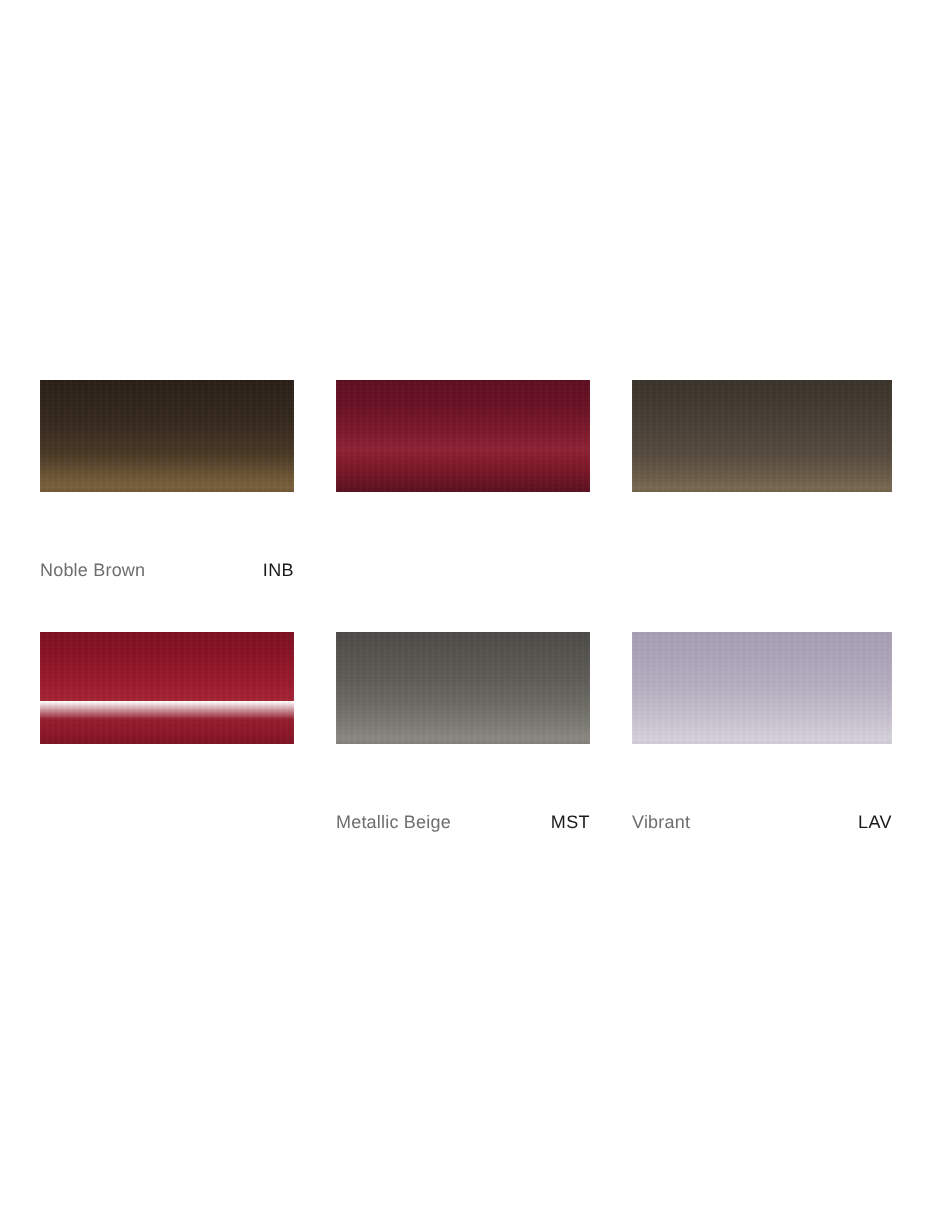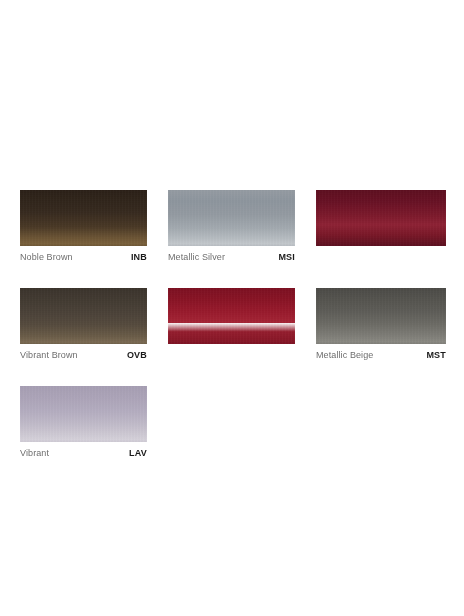--- a/index.html
+++ b/index.html
@@ -63,32 +63,33 @@
         rgba(0,0,0,0.04) 1px,
         rgba(255,255,255,0.00) 2px);
   }
 
   .swatch-caption {
     display: flex;
     align-items: baseline;
     justify-content: space-between;
     padding-top: 6px;
     height: 16px;
+    margin-top: 28px;
   }
 
   .swatch-label {
     font-size: 9px;
     color: #6e6e6e;
     letter-spacing: 0.1px;
     white-space: nowrap;
   }
 
   .swatch-code {
     font-size: 9px;
-    font-weight: bold;
+    font-weight: normal;
     color: #1a1a1a;
     letter-spacing: 0.2px;
     white-space: nowrap;
     padding-left: 12px;
   }
 </style>
 </head>
 <body>
 
 <div id="swatch-catalog">
@@ -96,40 +97,27 @@
       <div class="swatch-cell">
         <div class="swatch-chip" style="background: linear-gradient(rgb(43, 32, 24) 0%, rgb(48, 37, 27) 18%, rgb(55, 42, 31) 40%, rgb(74, 57, 38) 66%, rgb(106, 83, 52) 84%, rgb(122, 97, 60) 96%, rgb(109, 86, 53) 100%);">
           <div class="grain"></div>
         </div>
         <div class="swatch-caption">
           <span class="swatch-label">Noble Brown</span>
           <span class="swatch-code">INB</span>
         </div>
       </div>
       <div class="swatch-cell">
-        <div class="swatch-chip" style="background: linear-gradient(rgb(149, 156, 163) 0%, rgb(142, 150, 158) 20%, rgb(148, 155, 162) 44%, rgb(163, 170, 176) 68%, rgb(182, 188, 193) 86%, rgb(195, 200, 204) 96%, rgb(185, 190, 195) 100%);">
-          <div class="grain"></div>
-        </div>
-        <div class="swatch-caption">
-          <span class="swatch-label">Metallic Silver</span>
-          <span class="swatch-code">MSI</span>
-        </div>
-      </div>
-      <div class="swatch-cell">
         <div class="swatch-chip" style="background: linear-gradient(rgb(94, 16, 32) 0%, rgb(105, 18, 37) 22%, rgb(125, 26, 44) 46%, rgb(142, 34, 53) 62%, rgb(122, 24, 40) 80%, rgb(101, 19, 34) 94%, rgb(92, 16, 32) 100%);">
           <div class="grain"></div>
         </div>
       </div>
       <div class="swatch-cell">
         <div class="swatch-chip" style="background: linear-gradient(rgb(59, 52, 44) 0%, rgb(67, 59, 50) 22%, rgb(76, 67, 57) 46%, rgb(86, 75, 62) 66%, rgb(106, 92, 72) 86%, rgb(122, 106, 83) 97%, rgb(111, 96, 73) 100%);">
           <div class="grain"></div>
-        </div>
-        <div class="swatch-caption">
-          <span class="swatch-label">Vibrant Brown</span>
-          <span class="swatch-code">OVB</span>
         </div>
       </div>
       <div class="swatch-cell">
         <div class="swatch-chip" style="background: linear-gradient(rgb(125, 17, 34) 0%, rgb(137, 20, 37) 20%, rgb(154, 27, 45) 44%, rgb(165, 37, 54) 62%, rgba(152, 32, 48, 0) 62%, rgb(149, 29, 46) 78%, rgb(138, 24, 40) 92%, rgb(126, 19, 36) 100%);">
           <div class="grain"></div>
         </div>
       </div>
       <div class="swatch-cell">
         <div class="swatch-chip" style="background: linear-gradient(rgb(76, 75, 71) 0%, rgb(85, 84, 79) 20%, rgb(94, 93, 88) 42%, rgb(108, 107, 101) 64%, rgb(125, 124, 118) 84%, rgb(138, 137, 130) 96%, rgb(128, 127, 121) 100%);">
           <div class="grain"></div>

